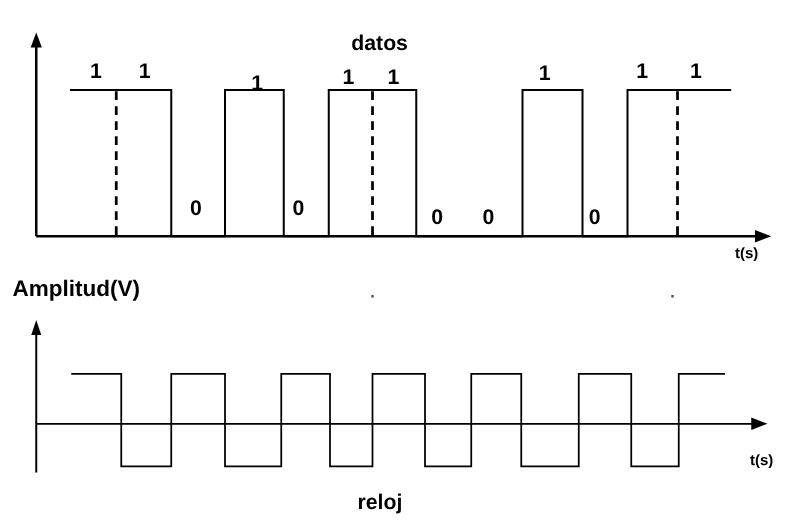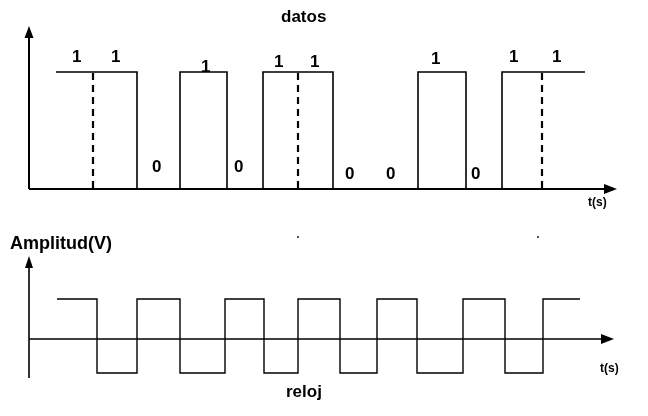--- a/index.html
+++ b/index.html
@@ -85,27 +85,27 @@
       <line x1="29" y1="265" x2="29" y2="378" stroke="#000" stroke-width="1.6"></line>
       <polygon points="29,256 25,268 33,268" fill="#000"></polygon>
 
       <line x1="29" y1="339" x2="602" y2="339" stroke="#000" stroke-width="1.4"></line>
       <polygon points="614,339 601,334 601,344" fill="#000"></polygon>
 
       <polyline points="57,299 97,299 97,373 137,373 137,299 180,299 180,373 225,373 225,299 264,299 264,373 298,373 298,299 340,299 340,373 377,373 377,299 417,299 417,373 463,373 463,299 505,299 505,373 543,373 543,299 580,299" fill="none" stroke="#000" stroke-width="1.4" stroke-linejoin="miter"></polyline>
     </g>
   </svg>
 
-  <div class="lbl lbl-title" style="left:281px; top:8px;">datos</div>
+  <div class="lbl lbl-title" style="left:281px; top:26px;">datos</div>
 
   <div class="lbl lbl-axis" style="left:588px; top:196px;">t(s)</div>
 
-  <div class="lbl lbl-ylabel" style="left:10px; top:234px;">Amplitud(V)</div>
+  <div class="lbl lbl-ylabel" style="left:10px; top:222px;">Amplitud(V)</div>
 
-  <div class="lbl lbl-title" style="left:286px; top:383px;">reloj</div>
+  <div class="lbl lbl-title" style="left:286px; top:393px;">reloj</div>
 
   <div class="lbl lbl-axis" style="left:600px; top:362px;">t(s)</div>
 
   <div class="lbl lbl-bit" style="left:72px; top:48px;">1</div>
   <div class="lbl lbl-bit" style="left:111px; top:48px;">1</div>
   <div class="lbl lbl-bit" style="left:201px; top:58px;">1</div>
   <div class="lbl lbl-bit" style="left:274px; top:53px;">1</div>
   <div class="lbl lbl-bit" style="left:310px; top:53px;">1</div>
   <div class="lbl lbl-bit" style="left:431px; top:50px;">1</div>
   <div class="lbl lbl-bit" style="left:509px; top:48px;">1</div>

